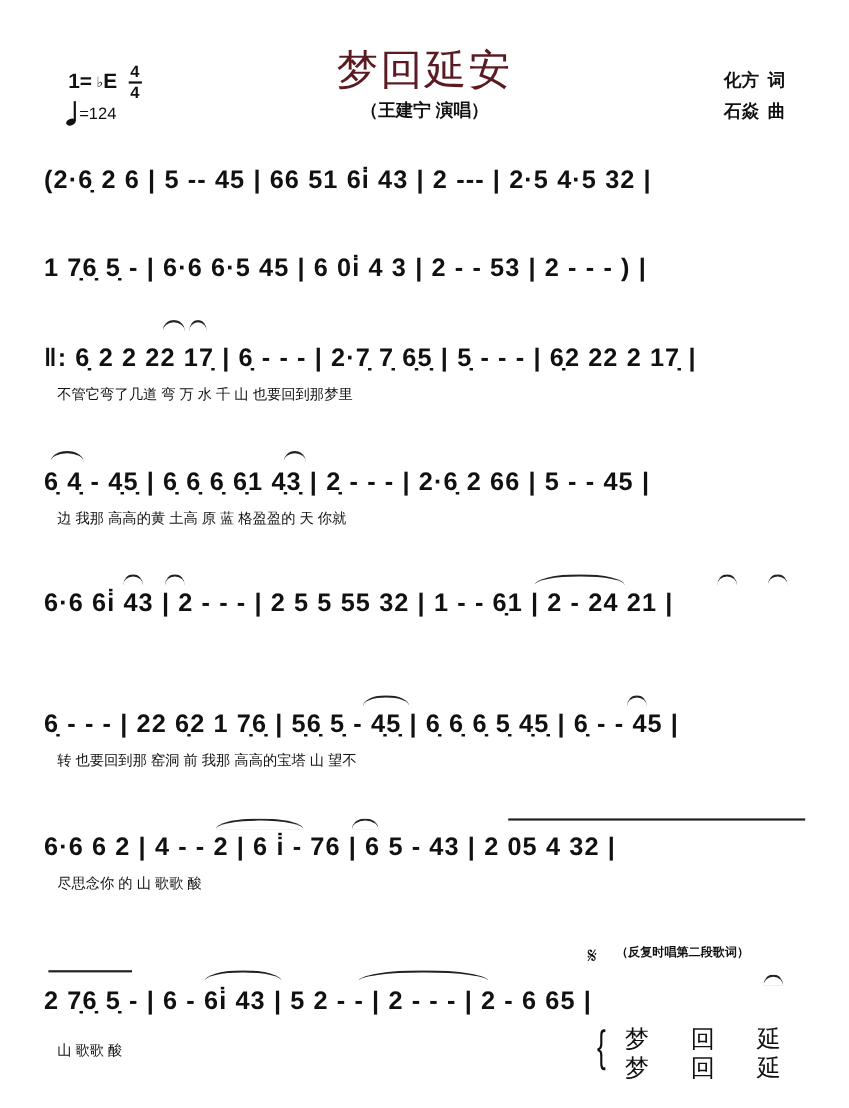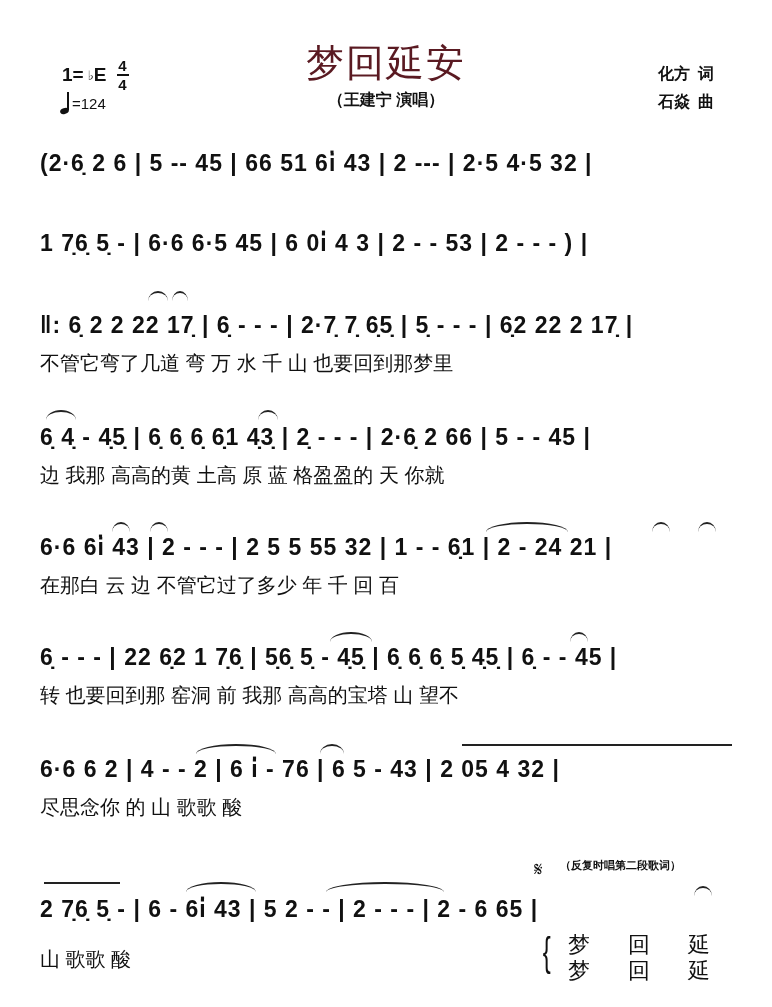--- a/index.html
+++ b/index.html
@@ -13,21 +13,21 @@
     .note-icon { display:inline-block; width: 10px; height: 22px; position: relative; margin-right: 2px; }
     .note-icon .stem { position:absolute; right:1px; top:0; width:2px; height:18px; background:#111; }
     .note-icon .head { position:absolute; left:0; bottom:0; width:9px; height:6px; background:#111; border-radius:50%; transform: rotate(-20deg); }
     .title { position: absolute; left: 0; width: 772px; top: 38px; text-align:center; font-family: "DejaVu Serif", serif; font-size: 38px; color: #5a1a22; letter-spacing: 2px; }
     .subtitle { position: absolute; left: 0; width: 772px; top: 90px; text-align:center; font-size: 16px; font-weight: bold; }
     .credits { position: absolute; left: 658px; top: 60px; font-size: 16px; font-weight: bold; line-height: 28px; }
     .credits div span { margin-left: 8px; text-align: right; }
 
     .row { position: absolute; left: 40px; width: 700px; height: 40px; }
     .row-notes { position: absolute; left: 0; top: 0; white-space: nowrap; font-size: 23px; font-weight: bold; letter-spacing: 1px; }
-    .row-lyrics { position: absolute; left: 0; top: 38px; white-space: nowrap; font-size: 20px; }
+    .row-lyrics { position: absolute; left: 12px; top: 38px; white-space: nowrap; font-size: 13px; }
     .slur { position:absolute; border-top: 2px solid #222; border-radius: 50% 50% 0 0 / 100% 100% 0 0; height: 8px; }
     .segno { position: absolute; left: 534px; top: 858px; font-size: 20px; }
     .note-repeat { position: absolute; left: 560px; top: 858px; font-size: 11px; font-weight: bold; }
     .brace { position:absolute; left: 540px; top: 930px; font-size: 40px; font-weight: lighter; transform: scaleX(0.6); }
     .alt-lyrics { position:absolute; left: 568px; top: 932px; font-size: 22px; line-height: 26px; }
     .alt-lyrics span { display:inline-block; width: 60px; }
   </style>
 </head>
 <body>
 
@@ -64,21 +64,20 @@
 <div class="row" style="top:312px">
   <div class="row-notes">‖: 6̣ 2 2 22 17̣ | 6̣ - - - | 2·7̣ 7̣ 6̣5̣ | 5̣ - - - | 6̣2 22 2 17̣ |</div>
   <div class="row-lyrics">不管它弯了几道 弯          万 水   千   山          也要回到那梦里</div>
 </div>
 <div class="row" style="top:424px">
   <div class="row-notes">6̣ 4̣ - 4̣5̣ | 6̣ 6̣ 6̣ 6̣1 4̣3̣ | 2̣ - - - | 2·6̣ 2 66 | 5 - - 45 |</div>
   <div class="row-lyrics">边      我那   高高的黄  土高   原          蓝  格盈盈的   天        你就</div>
 </div>
 <div class="row" style="top:534px">
   <div class="row-notes">6·6 6i̇ 43 | 2 - - - | 2 5 5 55 32 | 1 - - 6̣1 | 2 - 24 21 |</div>
-  <div class="row-lyrics">在那白  云   边          不管它过了多少  年              千     回    百</div>
 </div>
 <div class="row" style="top:644px">
   <div class="row-notes">6̣ - - - | 22 6̣2 1 7̣6̣ | 5̣6̣ 5̣ - 4̣5̣ | 6̣ 6̣ 6̣ 5̣ 4̣5̣ | 6̣ - - 45 |</div>
   <div class="row-lyrics">转            也要回到那 窑洞  前       我那  高高的宝塔      山          望不</div>
 </div>
 <div class="row" style="top:756px">
   <div class="row-notes">6·6 6 2 | 4 - - 2 | 6 i̇ - 76 | 6 5 - 43 | 2 05 4 32 |</div>
   <div class="row-lyrics">尽思念你    的                山     歌歌    酸</div>
 </div>
 <div class="row" style="top:896px">

